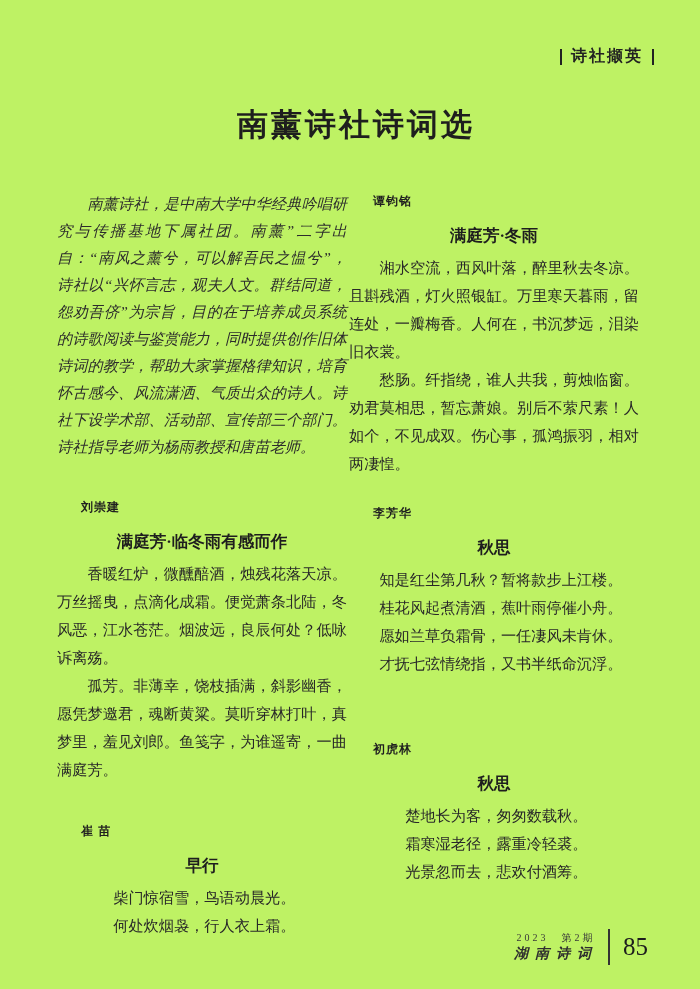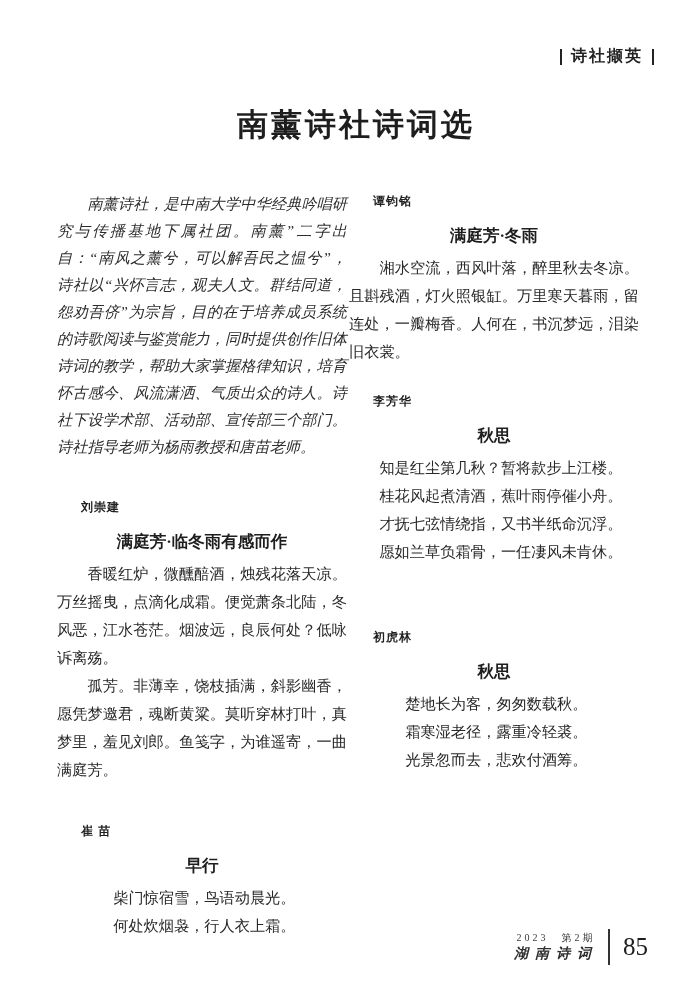--- a/index.html
+++ b/index.html
@@ -1,20 +1,20 @@
 <!DOCTYPE html>
 <html><head>
 <meta charset="utf-8">
 <style>
   html,body{margin:0;padding:0;background:#e8e8e8;}
   .page{
     position:relative;
     width:700px;height:989px;
     margin:0 auto;
-    background:#ffffff;
+    background:#bef264;
     color:#262626;
     font-family:"Liberation Serif", serif;
     overflow:hidden;
     box-sizing:border-box;
   }
   
   .header-tag{
     position:absolute;top:46px;right:46px;
     display:flex;align-items:center;gap:9px;
     font-family:"Liberation Sans", sans-serif;
@@ -126,29 +126,30 @@
         <p class="verse v5">何处炊烟袅，行人衣上霜。</p>
       </div>
     </div>
 
     <div class="col">
 
       <div class="section first">
         <h3 class="author">谭钧铭</h3>
         <h4 class="poem-title">满庭芳·冬雨</h4>
         <p class="stanza">湘水空流，西风叶落，醉里秋去冬凉。且斟残酒，灯火照银缸。万里寒天暮雨，留连处，一瓣梅香。人何在，书沉梦远，泪染旧衣裳。</p>
+        <p class="stanza">愁肠。纤指绕，谁人共我，剪烛临窗。劝君莫相思，暂忘萧娘。别后不萦尺素！人如个，不见成双。伤心事，孤鸿振羽，相对两凄惶。</p>
       </div>
 
       <div class="section tight">
         <h3 class="author">李芳华</h3>
         <h4 class="poem-title">秋思</h4>
         <p class="verse v7">知是红尘第几秋？暂将款步上江楼。</p>
         <p class="verse v7">桂花风起煮清酒，蕉叶雨停催小舟。</p>
+        <p class="verse v7">愿如兰草负霜骨，一任凄风未肯休。</p>
         <p class="verse v7">才抚七弦情绕指，又书半纸命沉浮。</p>
-        <p class="verse v7">愿如兰草负霜骨，一任凄风未肯休。</p>
       </div>
 
       <div class="section loose">
         <h3 class="author">初虎林</h3>
         <h4 class="poem-title">秋思</h4>
         <p class="verse v5">楚地长为客，匆匆数载秋。</p>
         <p class="verse v5">霜寒湿老径，露重冷轻裘。</p>
         <p class="verse v5">光景忽而去，悲欢付酒筹。</p>
       </div>
     </div>

